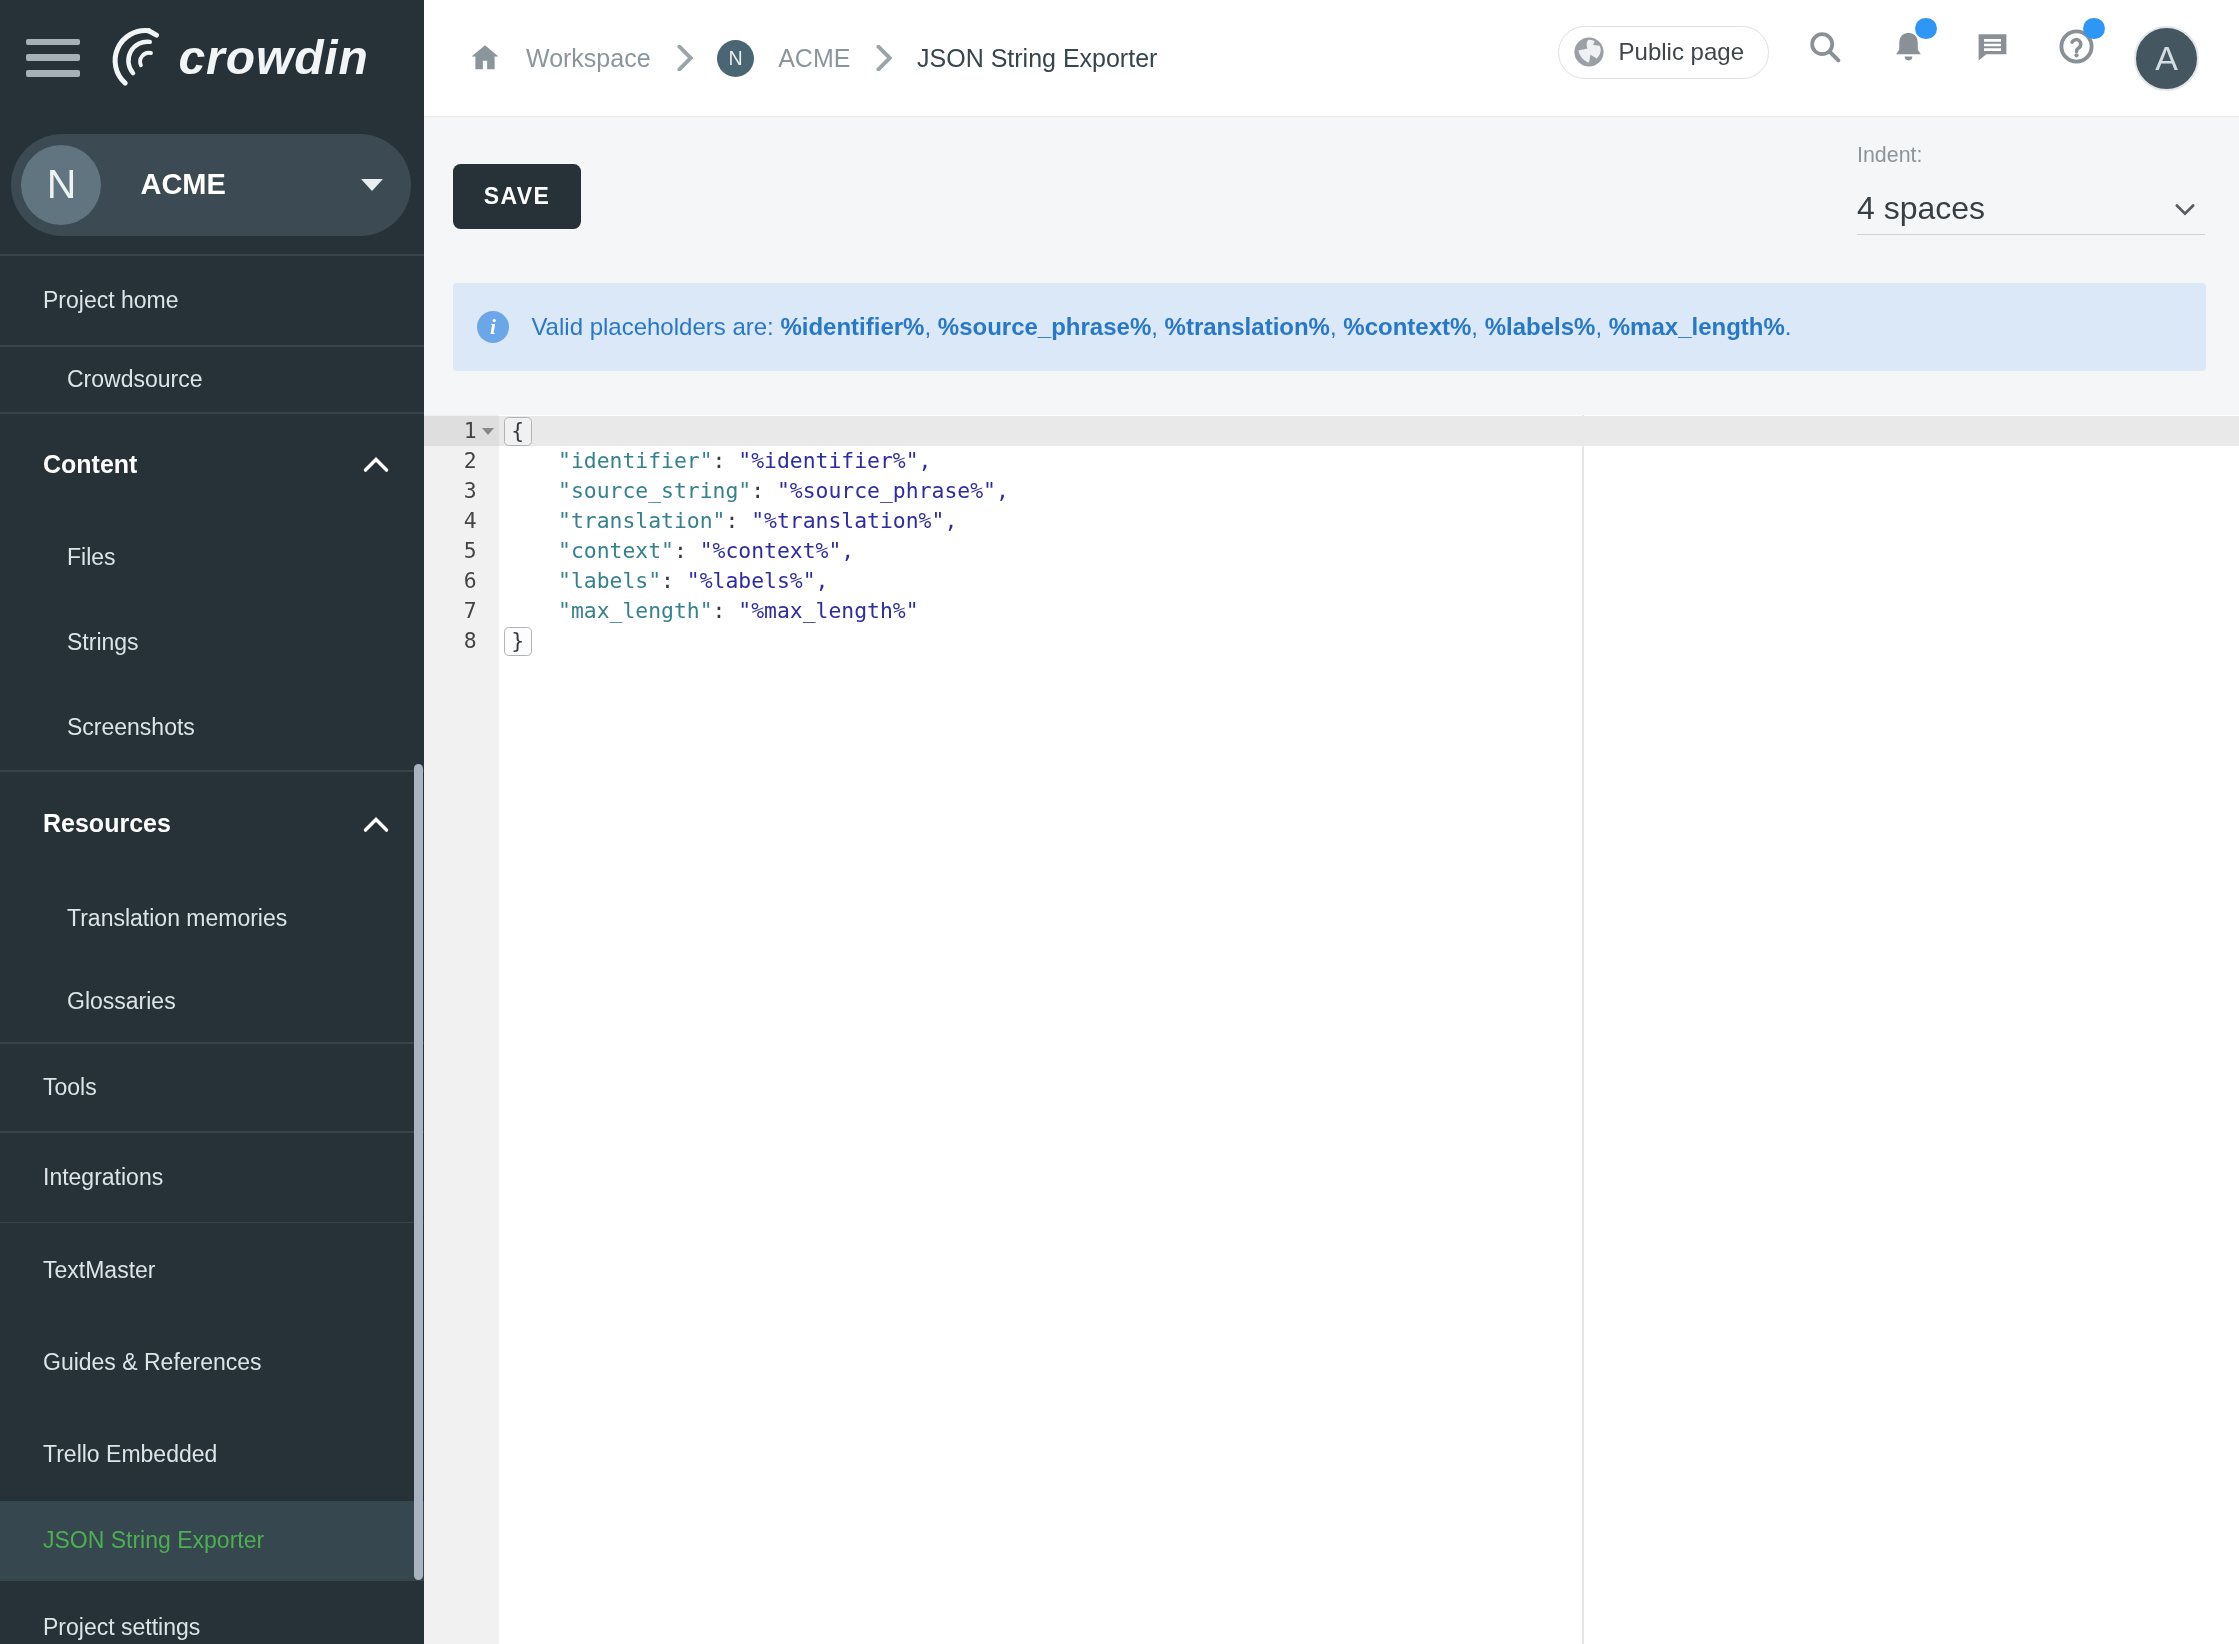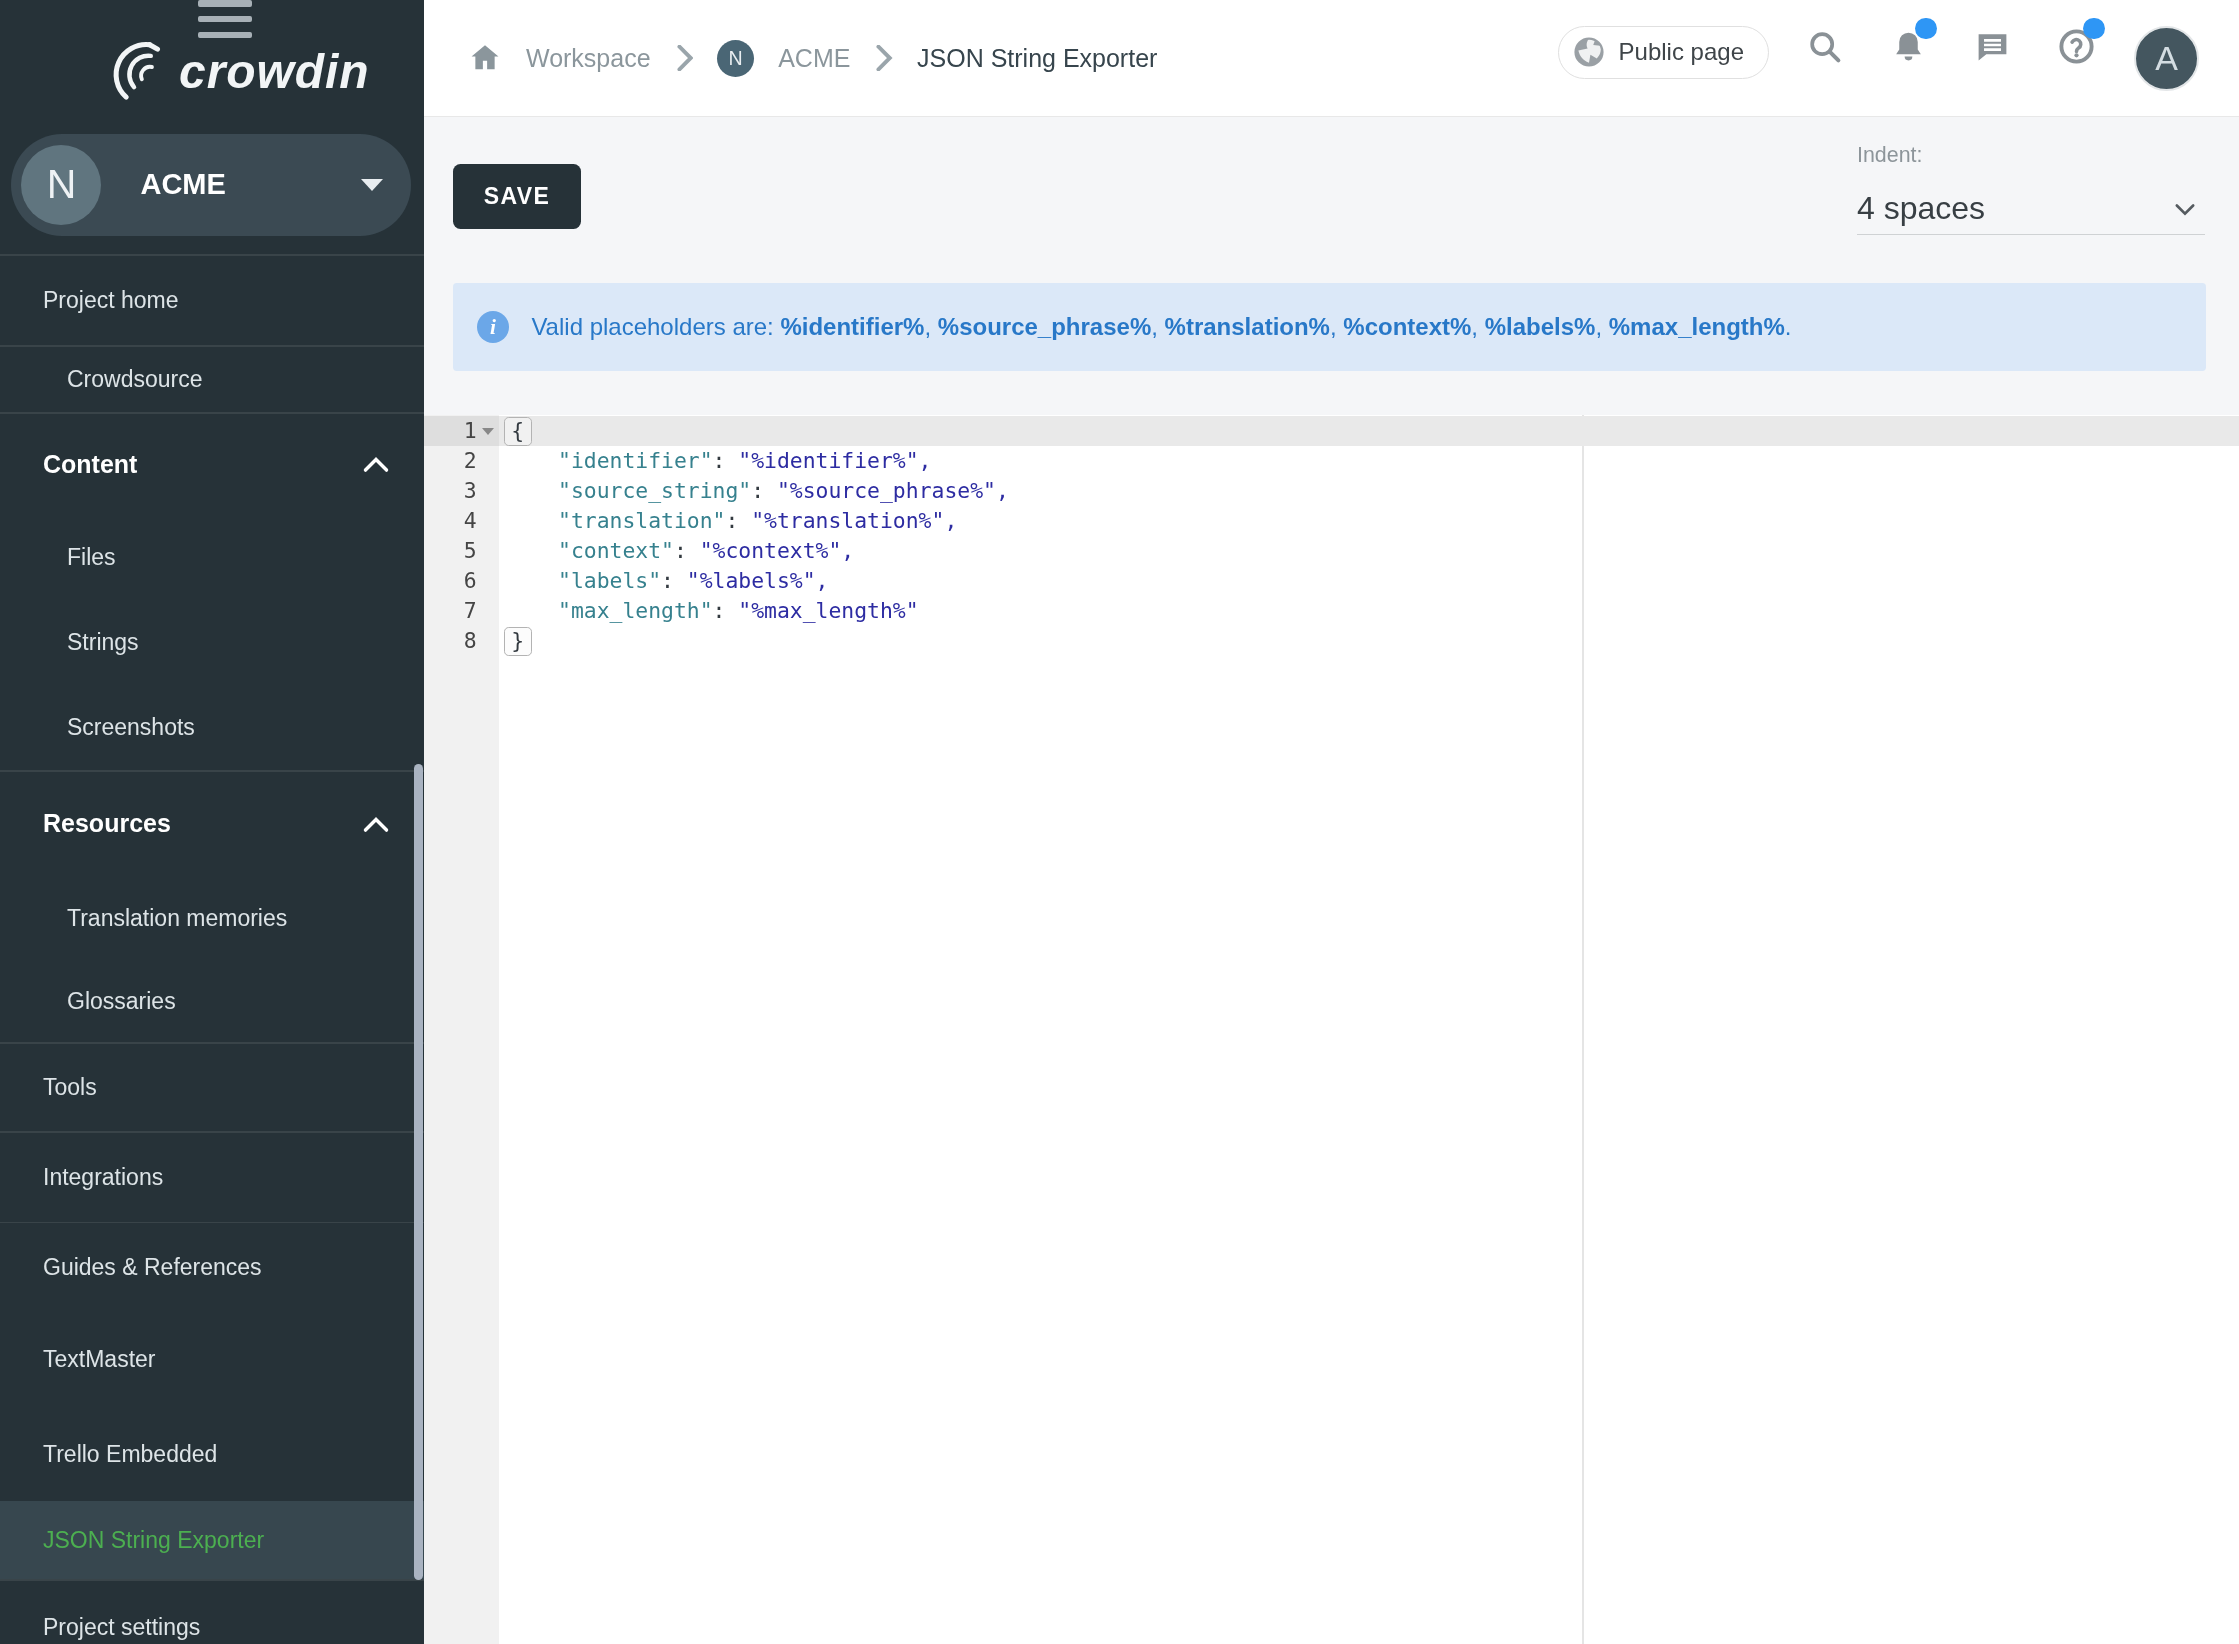--- a/index.html
+++ b/index.html
@@ -3,21 +3,21 @@
 <meta charset="utf-8">
 <style>
   * { margin:0; padding:0; box-sizing:border-box; }
   html,body { width:2239px; height:1644px; overflow:hidden; background:#fff;
               font-family:"Liberation Sans", sans-serif; }
   #app { position:relative; width:2239px; height:1644px; overflow:hidden; }
 
   
   .sidebar { position:absolute; left:0; top:0; width:424px; height:1644px;
              background:#263238; color:#eceff1; overflow:hidden; }
-  .side-top { height:115px; display:flex; align-items:center; padding-left:26px;flex-direction:column; }
+  .side-top { height:115px; display:flex; align-items:center; padding-left:26px; }
   .hamburger { width:54px; height:38px; display:flex; flex-direction:column;
                justify-content:space-between; cursor:pointer; }
   .hamburger span { display:block; height:6.5px; border-radius:1.9px; background:#a7b0b6; }
   .logo { display:flex; align-items:center; margin-left:24px; }
   .logo-mark { width:67px; height:67px; }
   .logo-word { font-style:italic; font-weight:700; font-size:48px; letter-spacing:0.9px;
                color:#f2f5f6; margin-left:7.5px; }
 
   .project-pill { margin:18.6px 13px 18.6px 11.2px; height:102px; background:#3b4a53;
                   border-radius:51px; display:flex; align-items:center;
@@ -177,25 +177,25 @@
         </div>
         <div class="nav-div"></div>
         <div class="nav-item" style="height: 87px; flex: 0 0 87px;">
           <span>Tools</span>
         </div>
         <div class="nav-div"></div>
         <div class="nav-item" style="height: 89px; flex: 0 0 89px;">
           <span>Integrations</span>
         </div>
         <div class="nav-div"></div>
+        <div class="nav-item" style="height: 95px; flex: 0 0 95px;">
+          <span>TextMaster</span>
+        </div>
         <div class="nav-item" style="height: 89px; flex: 0 0 89px;">
           <span>Guides &amp; References</span>
-        </div>
-        <div class="nav-item" style="height: 95px; flex: 0 0 95px;">
-          <span>TextMaster</span>
         </div>
         <div class="nav-item" style="height: 94px; flex: 0 0 94px;">
           <span>Trello Embedded</span>
         </div>
         <div class="nav-item selected" style="height: 78px; flex: 0 0 78px;">
           <span style="color: rgb(76, 175, 80);">JSON String Exporter</span>
         </div>
         <div class="nav-div"></div>
         <div class="nav-item" style="height: 93px; flex: 0 0 93px;">
           <span>Project settings</span>

